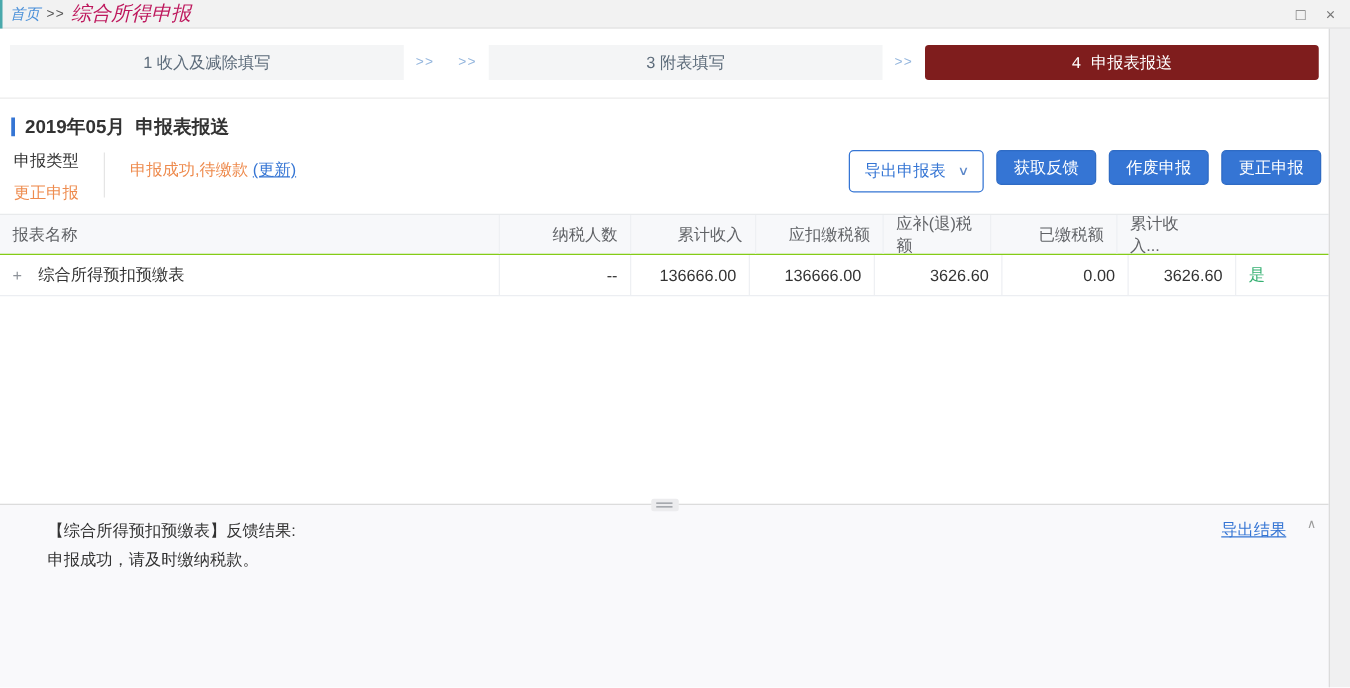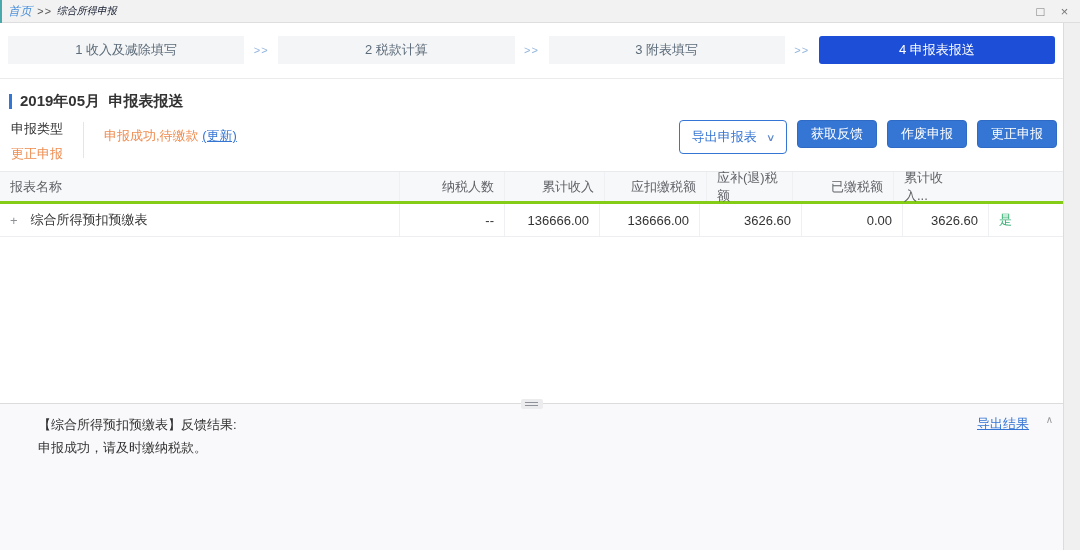--- a/index.html
+++ b/index.html
@@ -5,34 +5,34 @@
   * { box-sizing: border-box; margin: 0; padding: 0; }
   html,body { width:1080px; height:550px; overflow:hidden; }
   body { font-family:"Liberation Sans","DejaVu Sans",sans-serif; background:#fff; position:relative; }
 
   
   .crumb-bar { position:absolute; top:0; left:0; width:1080px; height:23px;
     background:#f2f2f2; border-bottom:1px solid #dedede; display:flex; align-items:center;font-style:italic; }
   .teal-sliver { width:2px; height:23px; background:#49a8ab; margin-right:6px; }
   .crumb-home { color:#4a90d9; font-size:12px; cursor:pointer; }
   .crumb-sep { color:#555; font-size:11px; margin:0 5px; letter-spacing:1px; }
-  .crumb-cur { color:#0f172a; font-size:10px; }
+  .crumb-cur { color:#be185d; font-size:16px; }
   .win-controls { margin-left:auto; display:flex; align-items:center; gap:16px; padding-right:12px; }
   .win-btn { color:#777; font-size:13px; line-height:1; cursor:pointer; }
 
   
   .main { position:absolute; top:23px; left:0; width:1063px; height:527px; background:#fff; }
   .right-strip { position:absolute; top:23px; left:1063px; width:17px; height:527px;
     background:#f0f0f1; border-left:1px solid #dcdcdc; }
 
   
   .steps { display:flex; align-items:center; margin:13px 8px 0 8px; height:28px; }
   .step { flex:1; height:28px; background:#f4f5f6; color:#5c6b7a; font-size:13px;
     display:flex; align-items:center; justify-content:center; cursor:pointer; }
-  .step.active { background:#1d4ed8; color:#fff; border-radius:3px; }
+  .step.active { background:#7f1d1d; color:#fff; border-radius:3px;font-family:Liberation Mono, monospace; }
   .step-sep { width:34px; text-align:center; color:#93b5dd; font-size:11px; letter-spacing:1px; }
 
   .hr1 { margin-top:14px; border-top:1px solid #ebebeb; }
 
   
   .title-row { display:flex; align-items:center; margin:13px 0 0 9px; }
   .title-bar { width:3px; height:15px; background:#3575d4; margin-right:8px; }
   .title-text { font-size:15px; font-weight:bold; color:#333; white-space:pre; }
 
   
@@ -44,21 +44,21 @@
   .update-link { color:#3575d4; text-decoration:underline; cursor:pointer; }
   .spacer { flex:1; }
   .btn { height:28px; font-size:13px; border-radius:4px; cursor:pointer;
     display:inline-flex; align-items:center; justify-content:center; }
   .btn-outline { padding:16px 12px; background:#fff; border:1px solid #3575d4; color:#3575d4; gap:10px; }
   .btn-outline .chev { font-size:10px; color:#5b87c9; transform:scaleX(1.3); }
   .btn-solid { padding:0 13px; background:#3575d4; border:1px solid #2f6bc4; color:#fff; margin-left:10px; }
 
   
   .rtable { margin-top:8px; width:1063px; border-top:1px solid #e8eaec; font-size:13px; }
-  .thead { display:flex; height:32px; background:#f7f8fa; border-bottom:3px solid #84cc16;
+  .thead { display:flex; height:32px; background:#f7f8fa; border-bottom:1px solid #84cc16;
     color:#606266; align-items:stretch; }
   .trow { display:flex; height:33px; background:#fff; border-bottom:1px solid #eceef2;
     color:#333; align-items:stretch; cursor:pointer; }
   .cell { padding:0 10px; display:flex; align-items:center; border-right:1px solid #eef0f3; }
   .cell:last-child { border-right:none; }
   .c0{width:400px;} .c1{width:105px;} .c2{width:95px;} .c3{width:100px;}
   .c4{width:102px;} .c5{width:101px;} .c6{width:86px;} .c7{width:74px;}
   .ar { justify-content:flex-end; }
   .plus { color:#8d9299; font-size:13px; margin-right:13px; cursor:pointer; line-height:1; }
   .green { color:#36b072; }
@@ -90,21 +90,20 @@
     <span class="win-btn">□</span>
     <span class="win-btn">×</span>
   </span>
 </div>
 
 <div class="main">
 
   <div class="steps">
     <div class="step">1 收入及减除填写</div>
     <div class="step-sep">&gt;&gt;</div>
-    <div class="step">2 税款计算</div>
     <div class="step-sep">&gt;&gt;</div>
     <div class="step">3 附表填写</div>
     <div class="step-sep">&gt;&gt;</div>
     <div class="step active">4 申报表报送</div>
   </div>
 
   <div class="hr1"></div>
 
   <div class="title-row">
     <span class="title-bar"></span>

